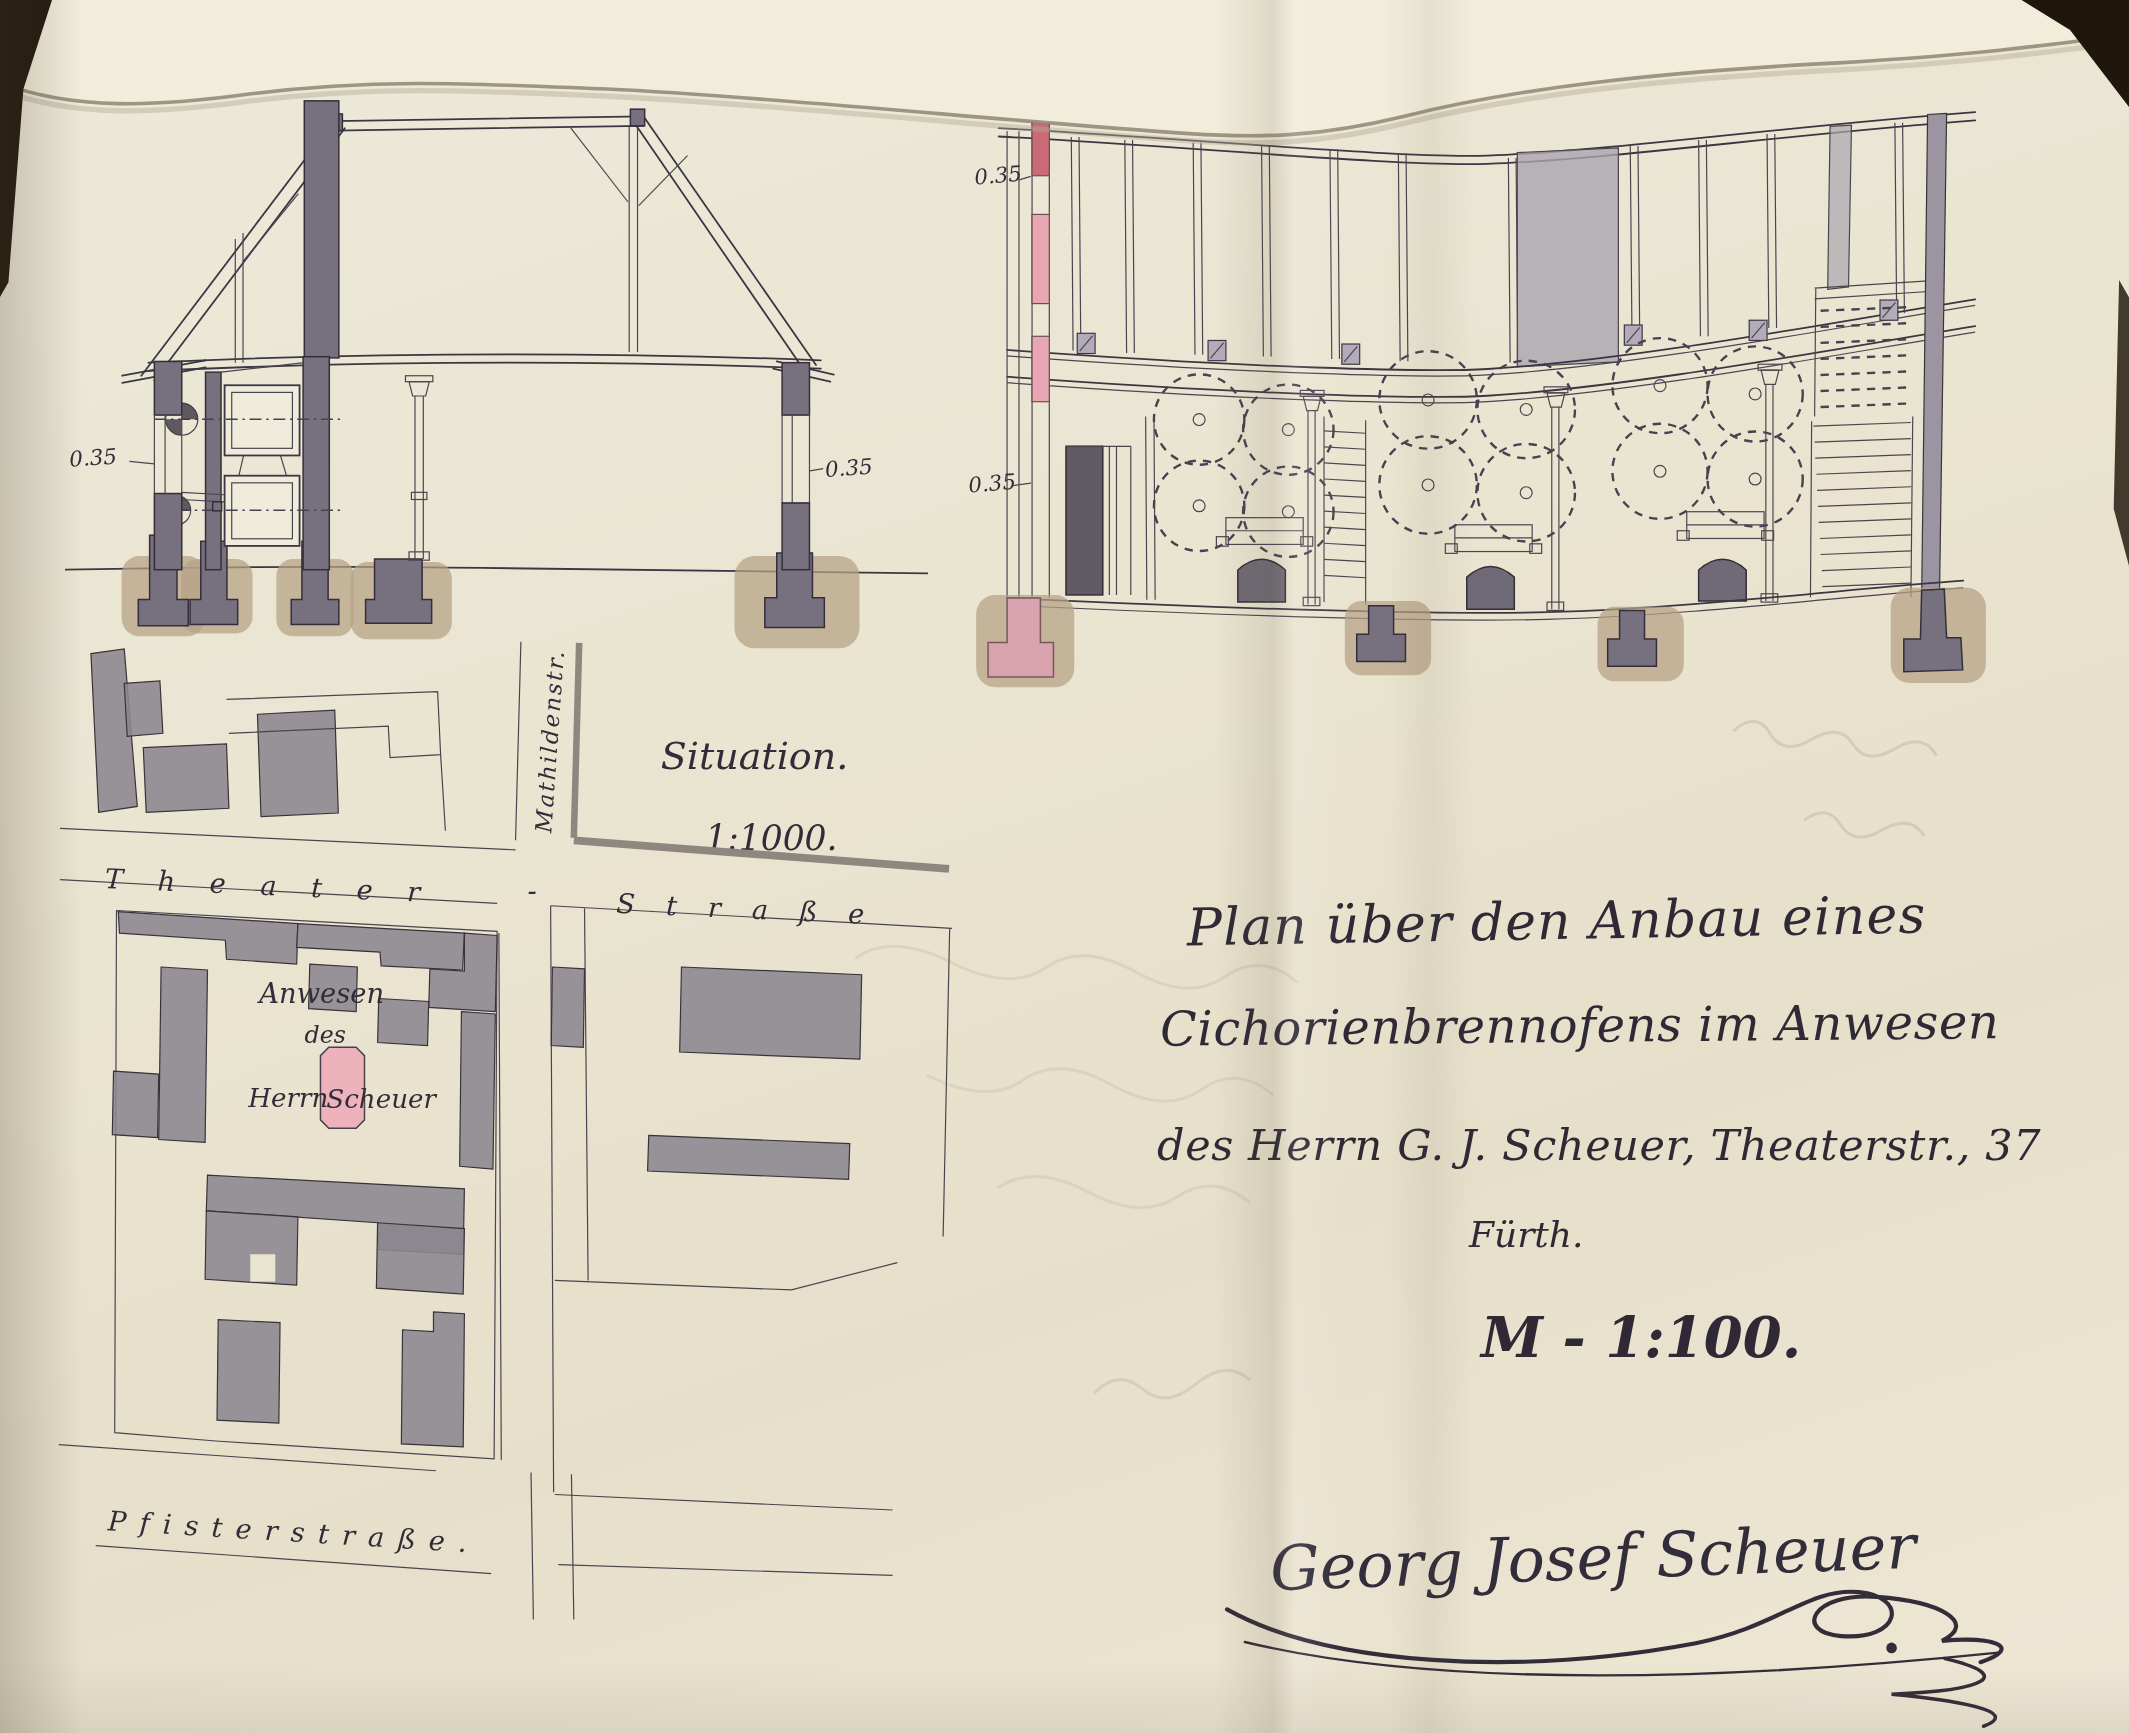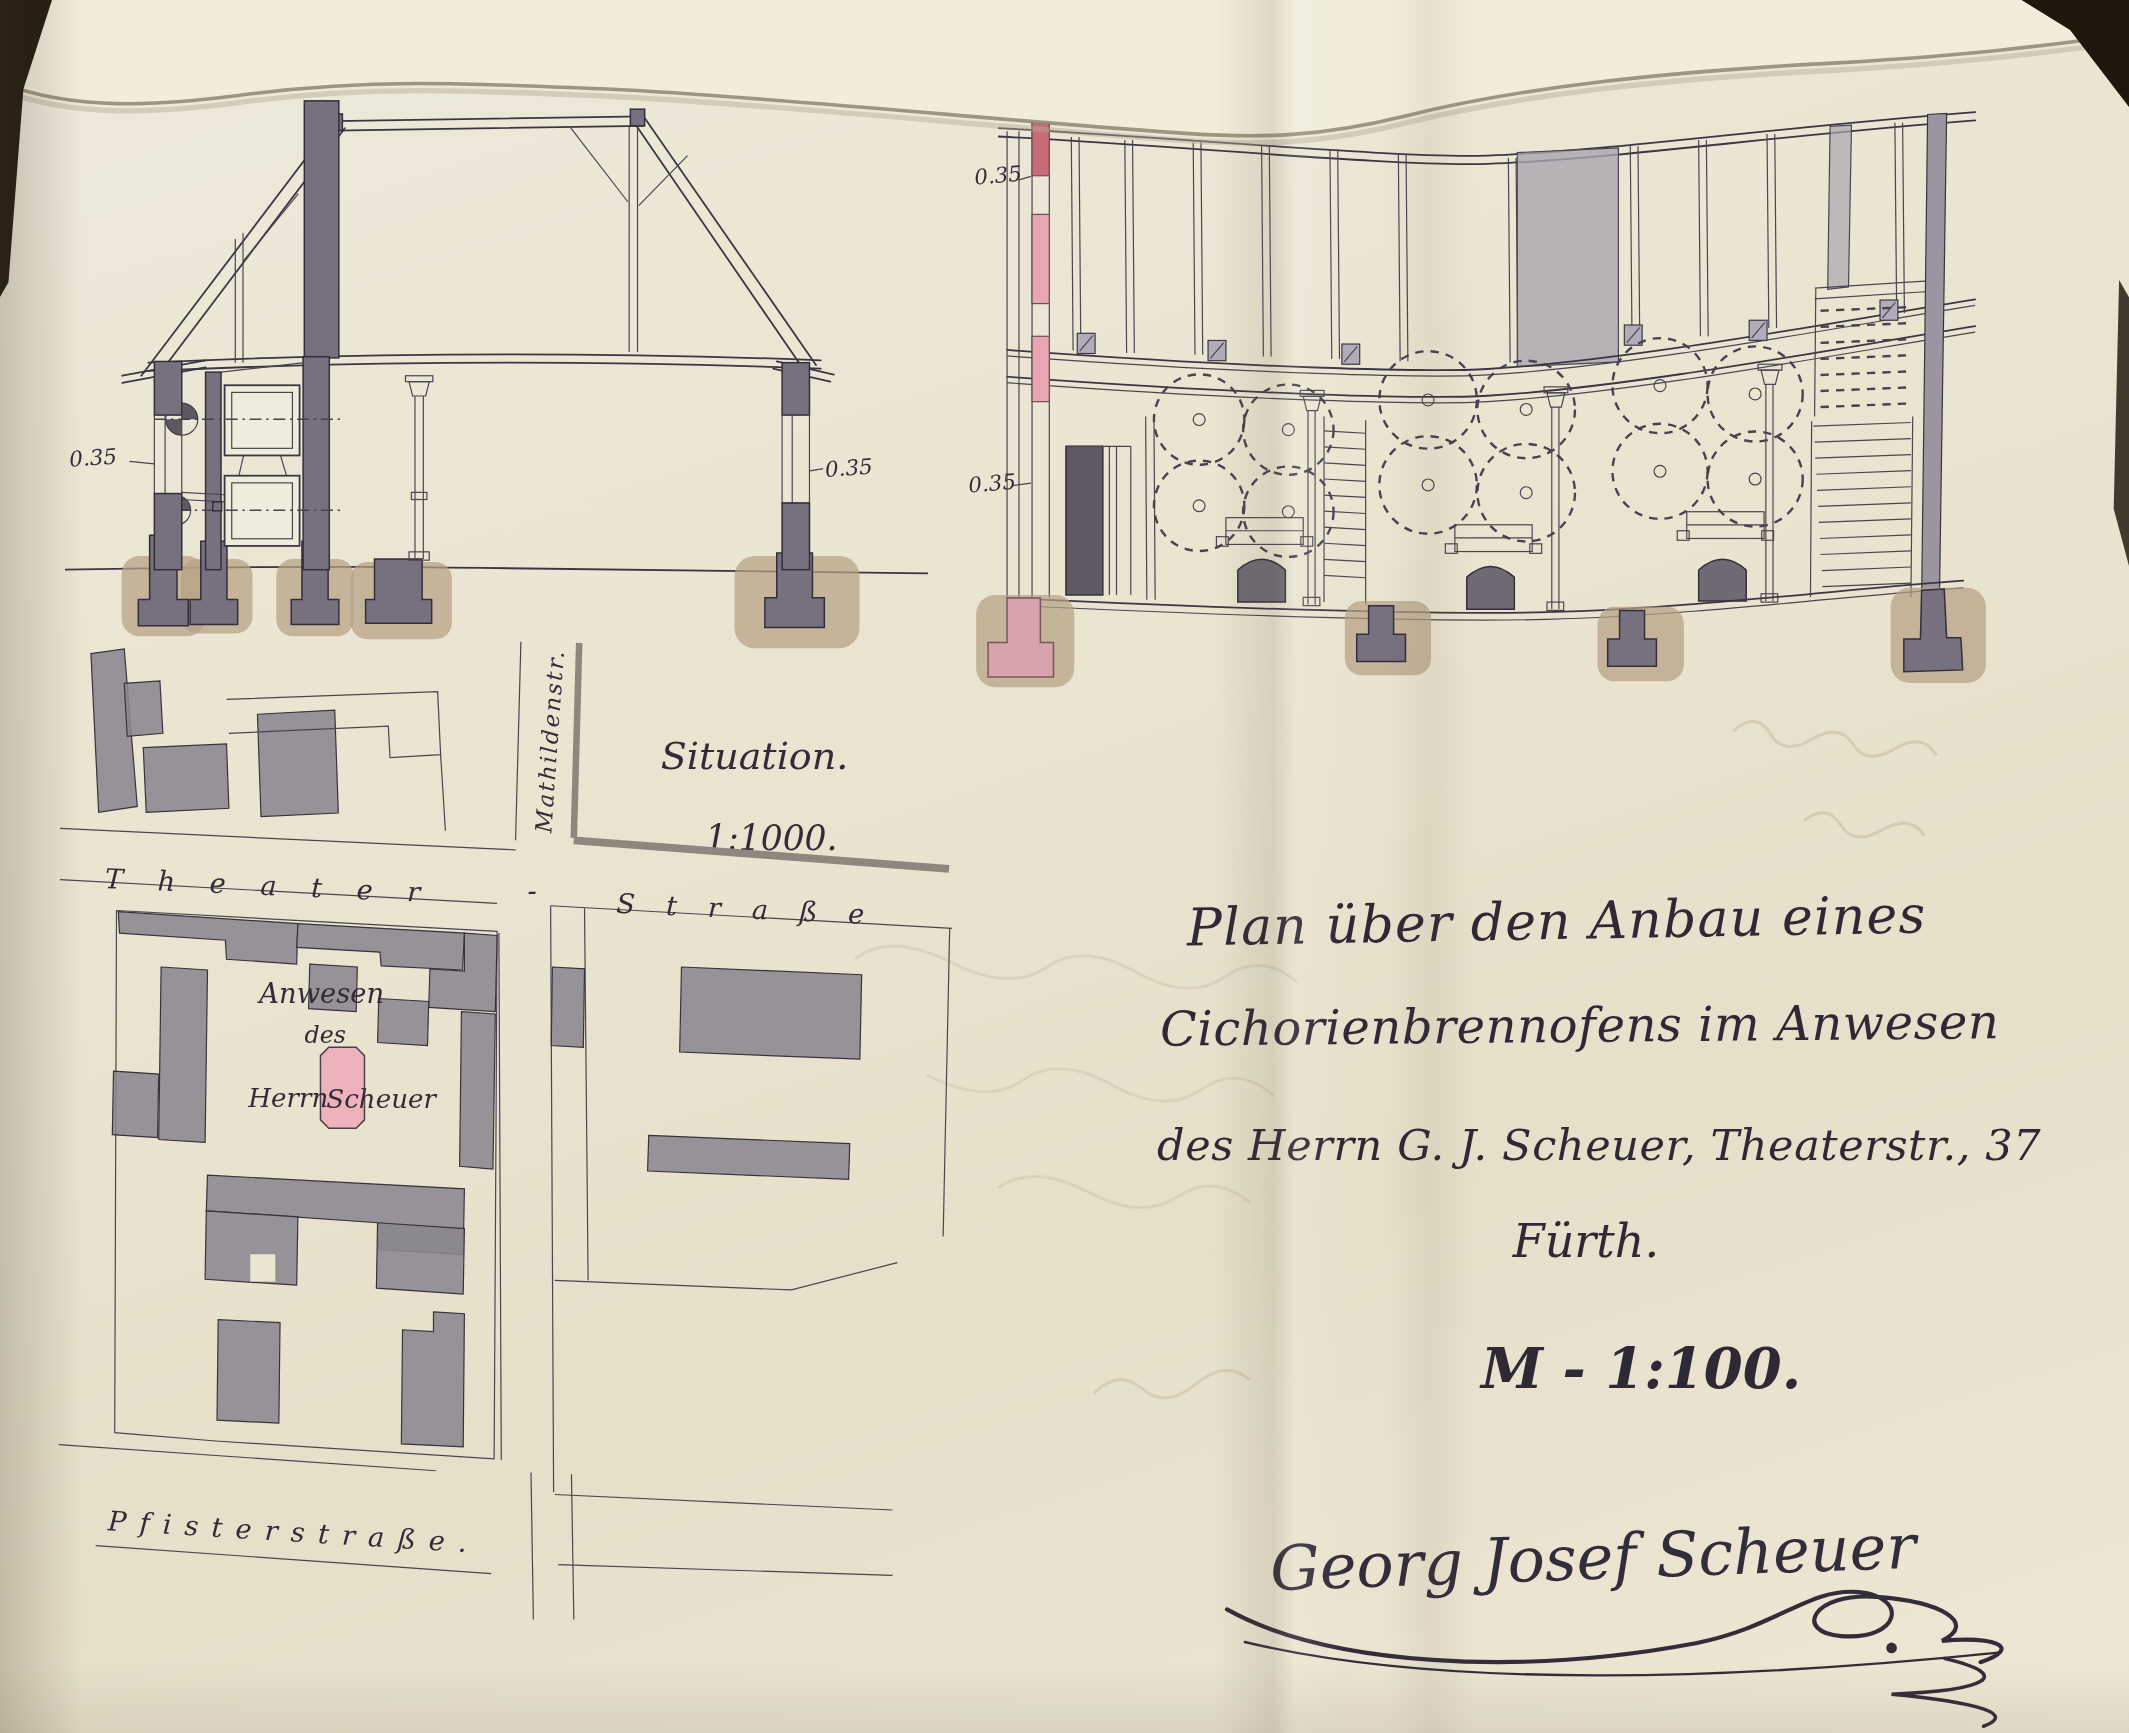--- a/index.html
+++ b/index.html
@@ -461,22 +461,22 @@
       <path class="ghostpath" d="M140 460 Q200 412 260 452 T410 444 T560 436"></path>
     </g>
   </svg>
   <svg class="overlay" style="left:1077px;top:1345px;" width="190" height="83" viewBox="0 0 320 140">
     <path class="ghostpath" d="M30 80 Q70 40 110 74 T200 66 T290 58" opacity=".7"></path>
   </svg>
 
   <div class="hand" style="left:1187px;top:891px;font-size:52px;letter-spacing:1.2px;transform:rotate(-1deg);">Plan über den Anbau eines</div>
   <div class="hand" style="left:1160px;top:997px;font-size:48px;letter-spacing:0.6px;transform:rotate(-0.5deg);">Cichorienbrennofens im Anwesen</div>
   <div class="hand" style="left:1157px;top:1120px;font-size:43px;letter-spacing:0.6px;">des Herrn G. J. Scheuer, Theaterstr., 37</div>
-  <div class="hand" style="left:1469px;top:1214px;width:190px;text-align:right;font-size:46px;">Fürth.</div>
-  <div class="hand" style="left:1481px;top:1335px;font-size:56px;font-weight:bold;">M - 1:100.</div>
+  <div class="hand" style="left:1469px;top:1214px;width:190px;text-align:left;font-size:36px;">Fürth.</div>
+  <div class="hand" style="left:1481px;top:1304px;font-size:56px;font-weight:bold;">M - 1:100.</div>
 
   <div class="hand" style="left:1270px;top:1521px;font-size:62px;color:#322d3a;transform:rotate(-2deg);">Georg Josef Scheuer</div>
   <svg class="overlay" style="left:1208px;top:1553px;" width="845" height="178" viewBox="0 0 1420 300">
     <g stroke="#332d3a" fill="none" stroke-linecap="round">
       <path stroke-width="7" d="M30 95 C200 190 520 208 820 152 C960 124 1010 58 1095 66 C1180 74 1165 148 1065 140 C985 134 1015 66 1125 74 C1235 82 1295 118 1235 148 C1320 140 1375 158 1300 184"></path>
       <path stroke-width="4" d="M60 150 C400 232 900 212 1330 168"></path>
       <path stroke-width="6" d="M1240 178 C1360 206 1310 232 1150 238 C1300 252 1360 272 1305 292"></path>
       <circle cx="1150" cy="160" r="9" fill="#332d3a" stroke="none"></circle>
     </g>
   </svg>

